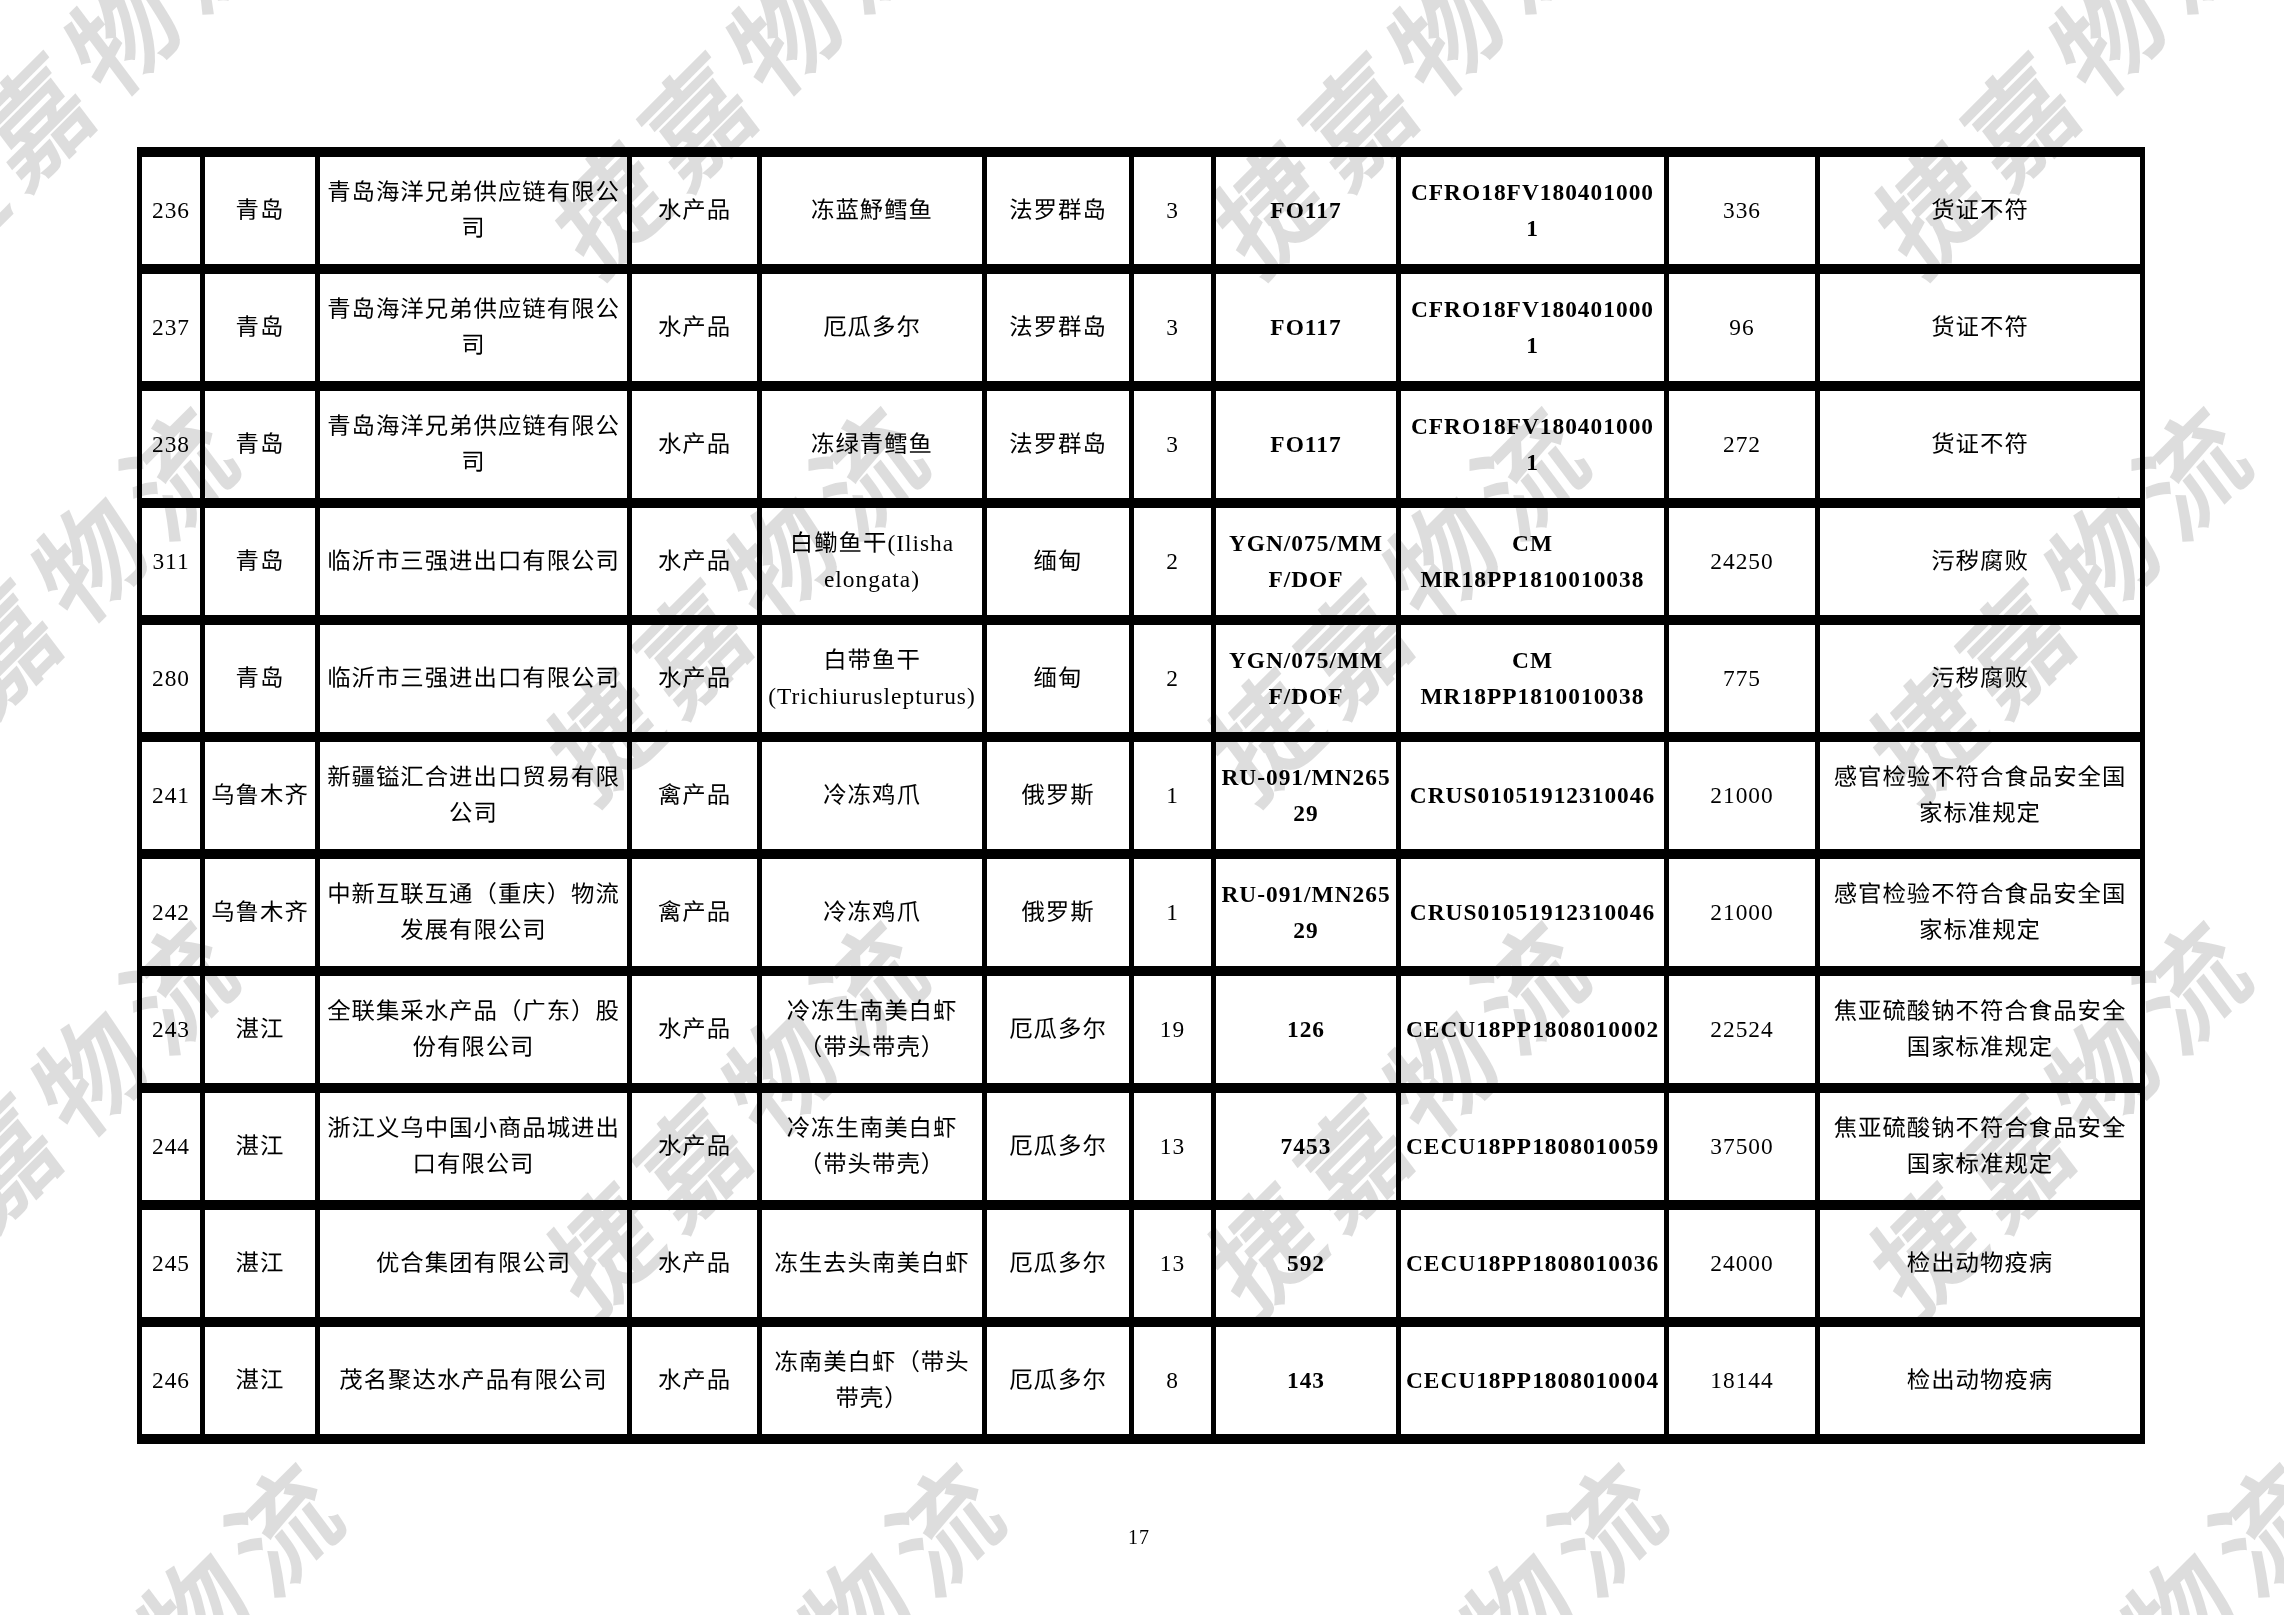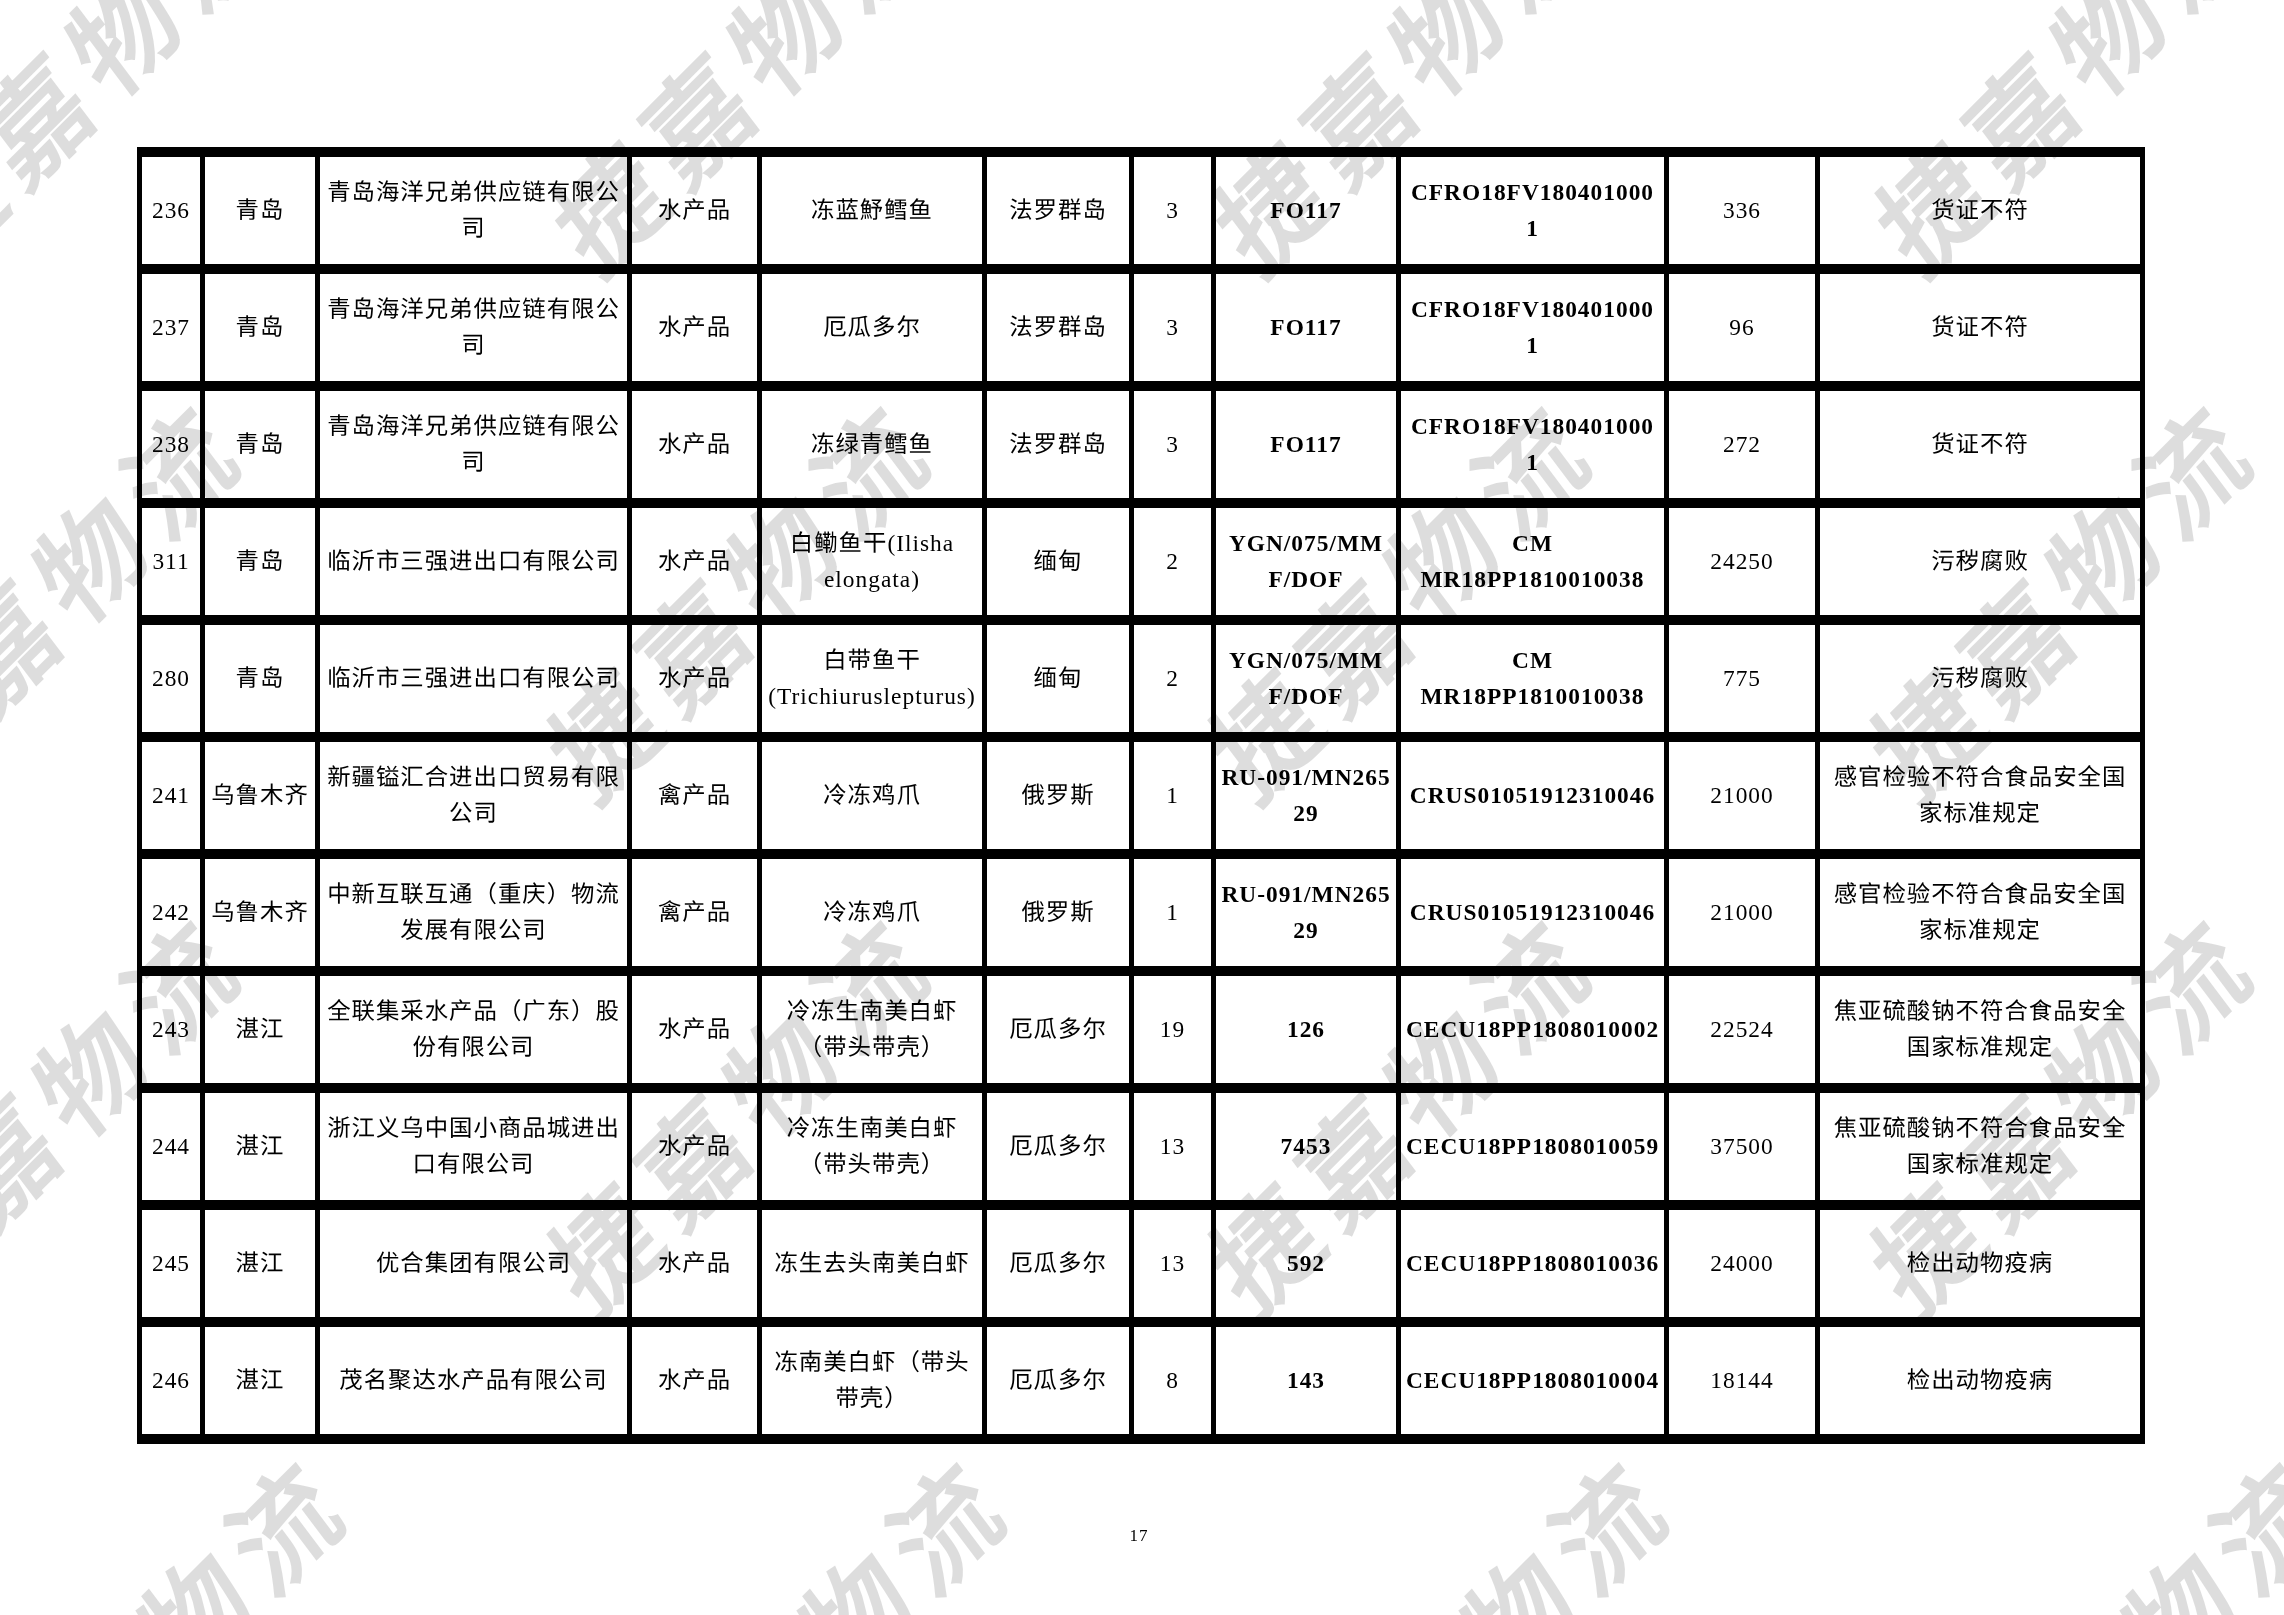--- a/index.html
+++ b/index.html
@@ -14,21 +14,21 @@
   table.report{position:absolute;left:137px;top:147px;width:2004px;z-index:1;
                border-collapse:collapse;table-layout:fixed;background:transparent;}
   table.report tr{height:117px;}
   table.report td{border:5.6px solid #000;border-top-width:10.2px;border-bottom-width:10.2px;
                   text-align:center;vertical-align:middle;background:transparent;
                   font-size:23.4px;line-height:1.5;letter-spacing:1px;padding:0 4.1px;
                   overflow-wrap:break-word;}
   td.c-code{word-break:break-all;padding:0 2px;font-weight:bold;}
   td.c-cert{padding:0 3.1px;font-weight:bold;}
   .pageno{position:absolute;left:137px;width:2004px;top:1526px;z-index:1;
-          text-align:center;font-size:17px;letter-spacing:1px;}
+          text-align:center;font-size:20px;letter-spacing:1px;}
 </style>
 </head>
 <body>
 
 <div class="page">
 
   <div class="wm" style="left:81px;top:66px">捷嘉物流</div>
   <div class="wm" style="left:743px;top:66px">捷嘉物流</div>
   <div class="wm" style="left:1404px;top:66px">捷嘉物流</div>
   <div class="wm" style="left:2066px;top:66px">捷嘉物流</div>

